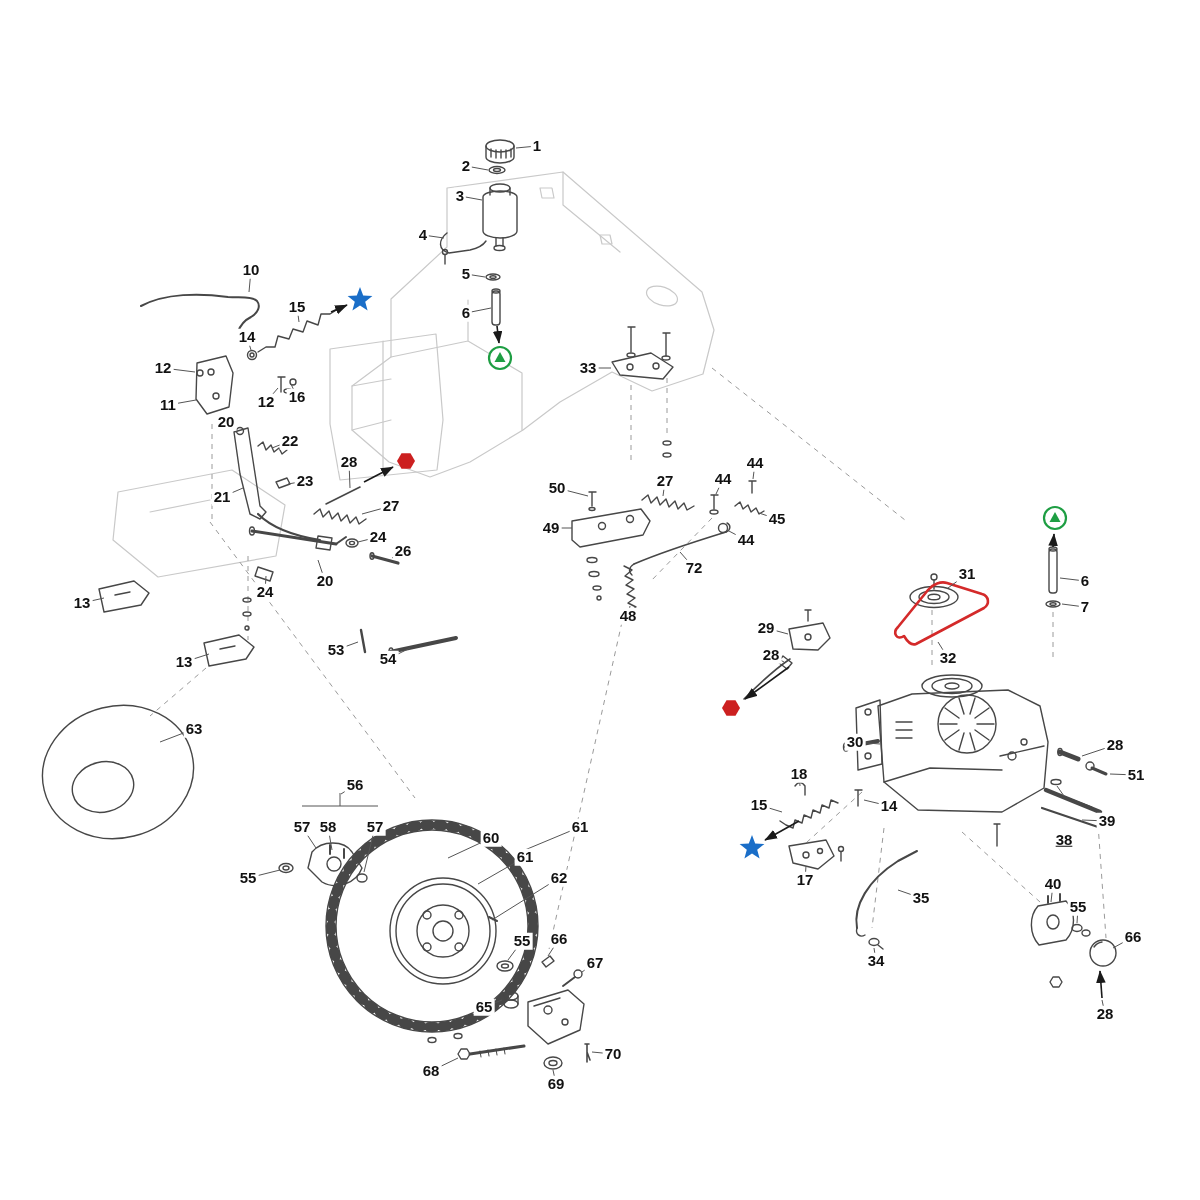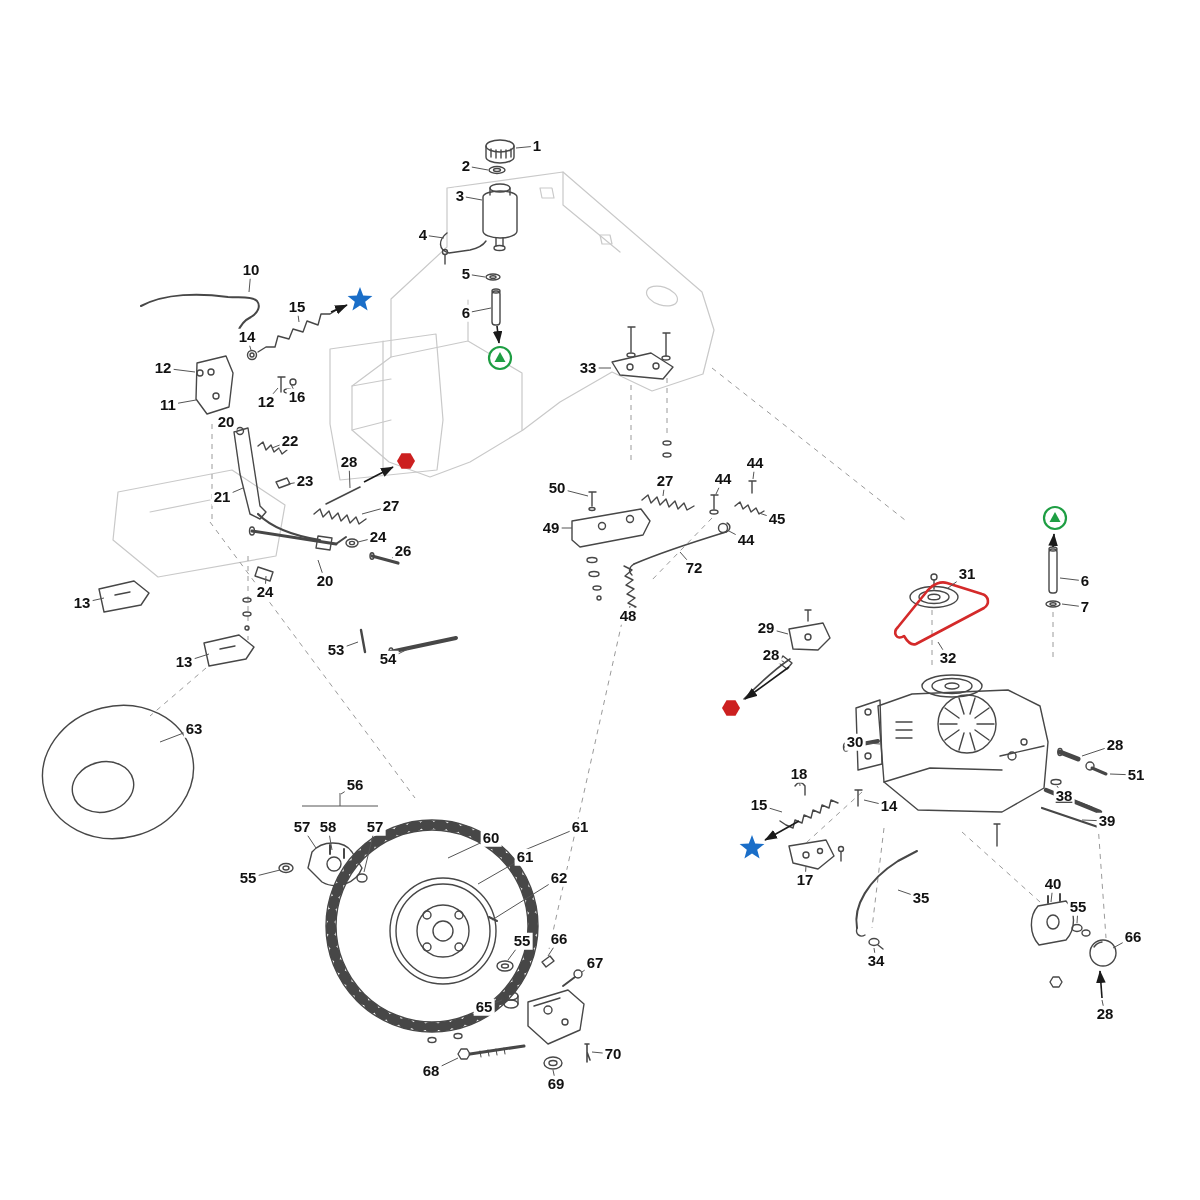--- a/index.html
+++ b/index.html
@@ -440,21 +440,21 @@
       <div class="part-label" style="left: 628px; top: 616px;">48</div>
       <div class="part-label" style="left: 766px; top: 628px;">29</div>
       <div class="part-label" style="left: 771px; top: 655px;">28</div>
       <div class="part-label" style="left: 967px; top: 574px;">31</div>
       <div class="part-label" style="left: 948px; top: 658px;">32</div>
       <div class="part-label" style="left: 855px; top: 742px;">30</div>
       <div class="part-label" style="left: 1085px; top: 581px;">6</div>
       <div class="part-label" style="left: 1085px; top: 607px;">7</div>
       <div class="part-label" style="left: 1115px; top: 745px;">28</div>
       <div class="part-label" style="left: 1136px; top: 775px;">51</div>
-      <div class="part-label" style="left: 1064px; top: 796px; text-decoration: underline;">38</div>
+      <div class="part-label" style="left: 1064px; top: 840px; text-decoration: underline;">38</div>
       <div class="part-label" style="left: 1107px; top: 821px;">39</div>
       <div class="part-label" style="left: 799px; top: 774px;">18</div>
       <div class="part-label" style="left: 889px; top: 806px;">14</div>
       <div class="part-label" style="left: 759px; top: 805px;">15</div>
       <div class="part-label" style="left: 805px; top: 880px;">17</div>
       <div class="part-label" style="left: 921px; top: 898px;">35</div>
       <div class="part-label" style="left: 876px; top: 961px;">34</div>
       <div class="part-label" style="left: 1053px; top: 884px;">40</div>
       <div class="part-label" style="left: 1078px; top: 907px;">55</div>
       <div class="part-label" style="left: 1133px; top: 937px;">66</div>

